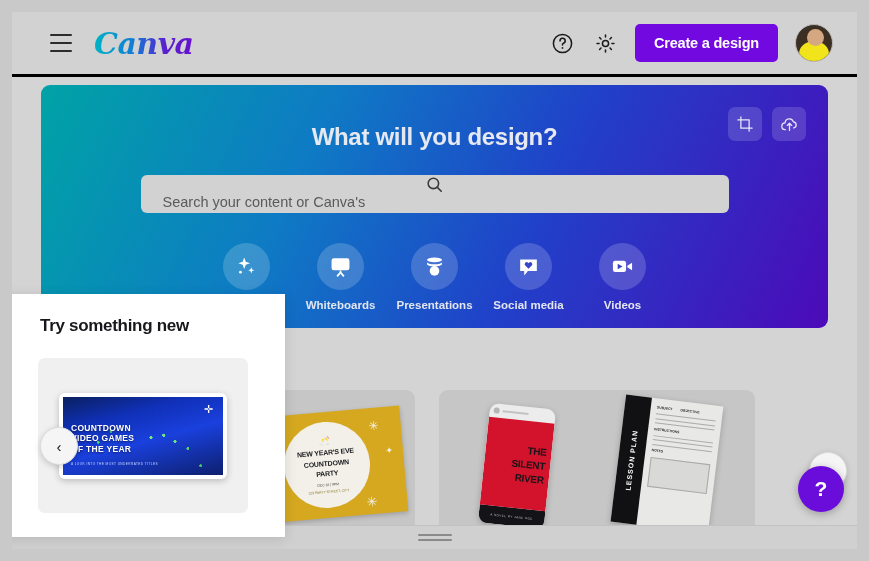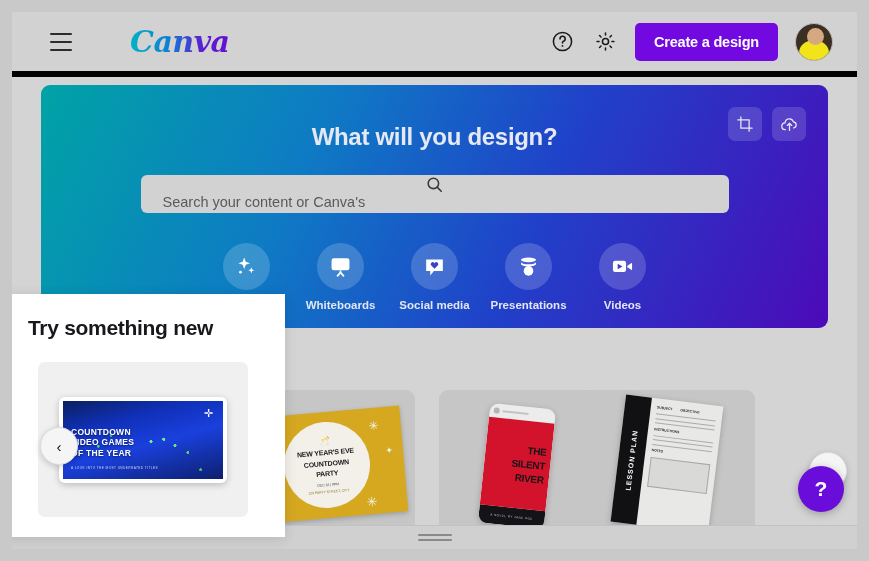--- a/index.html
+++ b/index.html
@@ -19,24 +19,23 @@
     background: #d4d4d4;
     overflow: hidden;
   }
 
   
   .header {
     position: absolute;
     left: 0; top: 0;
     width: 845px; height: 65px;
     background: #d2d2d2;
-    border-bottom: 6px solid #000000;
+    border-bottom: 3px solid #000000;
     display: flex;
     align-items: center;
-    gap: 36px;
   }
   .hamburger {
     margin-left: 38px;
     width: 22px; height: 18px;
     display: flex; flex-direction: column; justify-content: space-between;
     cursor: pointer;
   }
   .hamburger span {
     display: block; height: 2px; width: 100%;
     background: #2c2c2c; border-radius: 1px;
@@ -332,25 +331,25 @@
   .popup {
     position: absolute;
     left: -12px; top: 282px;
     width: 285px; height: 243px;
     background: #fff;
     z-index: 25;
     padding: 22px 28px;
     box-shadow: 0 2px 12px rgba(0,0,0,0.12);
   }
   .popup-title {
-    font-size: 21px;
+    font-size: 17px;
     font-weight: 700;
     color: #17171c;
     letter-spacing: -0.3px;
-    margin-left: 0;
+    margin-left: 12px;
   }
   .popup-card {
     margin-top: 22px;
     margin-left: 10px;
     width: 210px; height: 155px;
     background: #f0f0f0;
     border-radius: 7px;
     display: flex; align-items: center; justify-content: center;
   }
   .game-frame {
@@ -495,36 +494,36 @@
             <rect x="3.4" y="4.2" width="17.2" height="11.4" rx="2.2"></rect>
             <path d="M11.2 15.8h1.6v1.6l3.1 3.5-1.3 1.1-2.6-3-2.6 3-1.3-1.1 3.1-3.5z"></path>
           </svg>
         </div>
         <div class="cat-label">Whiteboards</div>
       </div>
 
       <div class="cat">
         <div class="cat-circle">
           <svg width="25" height="25" viewBox="0 0 24 24" fill="#fff">
-            <path d="M4 5.2h16v11.1H11.4L7.9 20.6v-4.3H4z"></path>
-            <path d="M12 14.2l-3.1-3.1a1.9 1.9 0 0 1 2.7-2.7l.4.4.4-.4a1.9 1.9 0 0 1 2.7 2.7z" fill="#3a44c8"></path>
-          </svg>
-        </div>
-        <div class="cat-label">Social media</div>
-      </div>
-
-      <div class="cat">
-        <div class="cat-circle">
-          <svg width="25" height="25" viewBox="0 0 24 24" fill="#fff">
             <ellipse cx="12" cy="5.6" rx="7.2" ry="2.3"></ellipse>
             <path d="M4.8 7.6c0 1.3 3.2 2.3 7.2 2.3s7.2-1 7.2-2.3v1.9c0 1.3-3.2 2.3-7.2 2.3s-7.2-1-7.2-2.3z"></path>
             <circle cx="12" cy="16.2" r="4.6"></circle>
           </svg>
         </div>
         <div class="cat-label">Presentations</div>
+      </div>
+
+      <div class="cat">
+        <div class="cat-circle">
+          <svg width="25" height="25" viewBox="0 0 24 24" fill="#fff">
+            <path d="M4 5.2h16v11.1H11.4L7.9 20.6v-4.3H4z"></path>
+            <path d="M12 14.2l-3.1-3.1a1.9 1.9 0 0 1 2.7-2.7l.4.4.4-.4a1.9 1.9 0 0 1 2.7 2.7z" fill="#3a44c8"></path>
+          </svg>
+        </div>
+        <div class="cat-label">Social media</div>
       </div>
 
       <div class="cat">
         <div class="cat-circle">
           <svg width="25" height="25" viewBox="0 0 24 24" fill="#fff">
             <rect x="2.8" y="6.6" width="12.6" height="10.8" rx="2.2"></rect>
             <path d="M16.6 11.2l4.6-2.9v7.4l-4.6-2.9z"></path>
             <path d="M7.4 9.4l4.6 2.6-4.6 2.6z" fill="#3a44c8"></path>
           </svg>
         </div>

